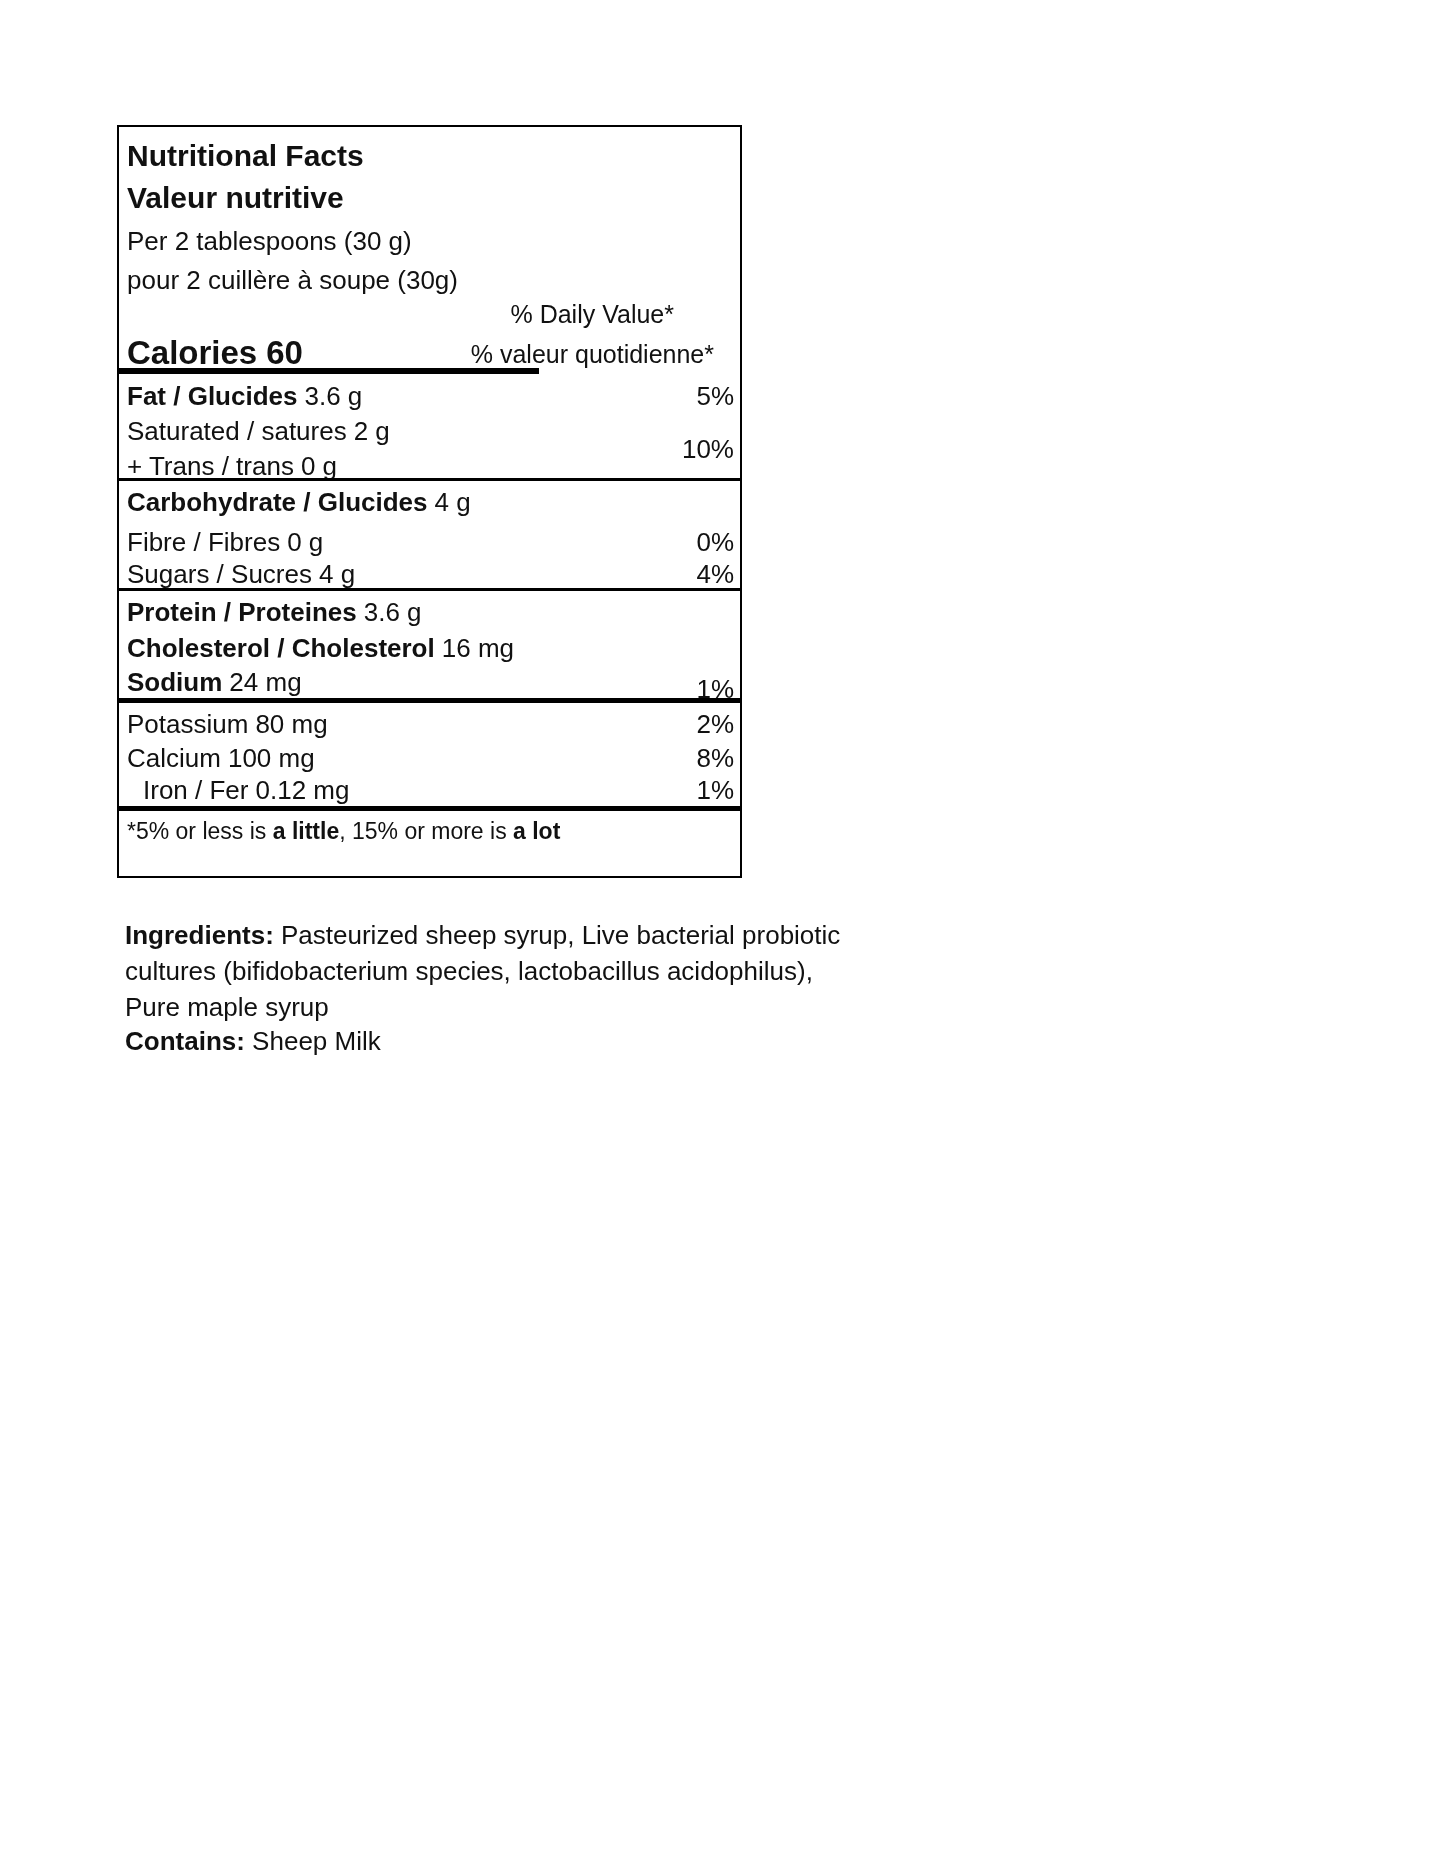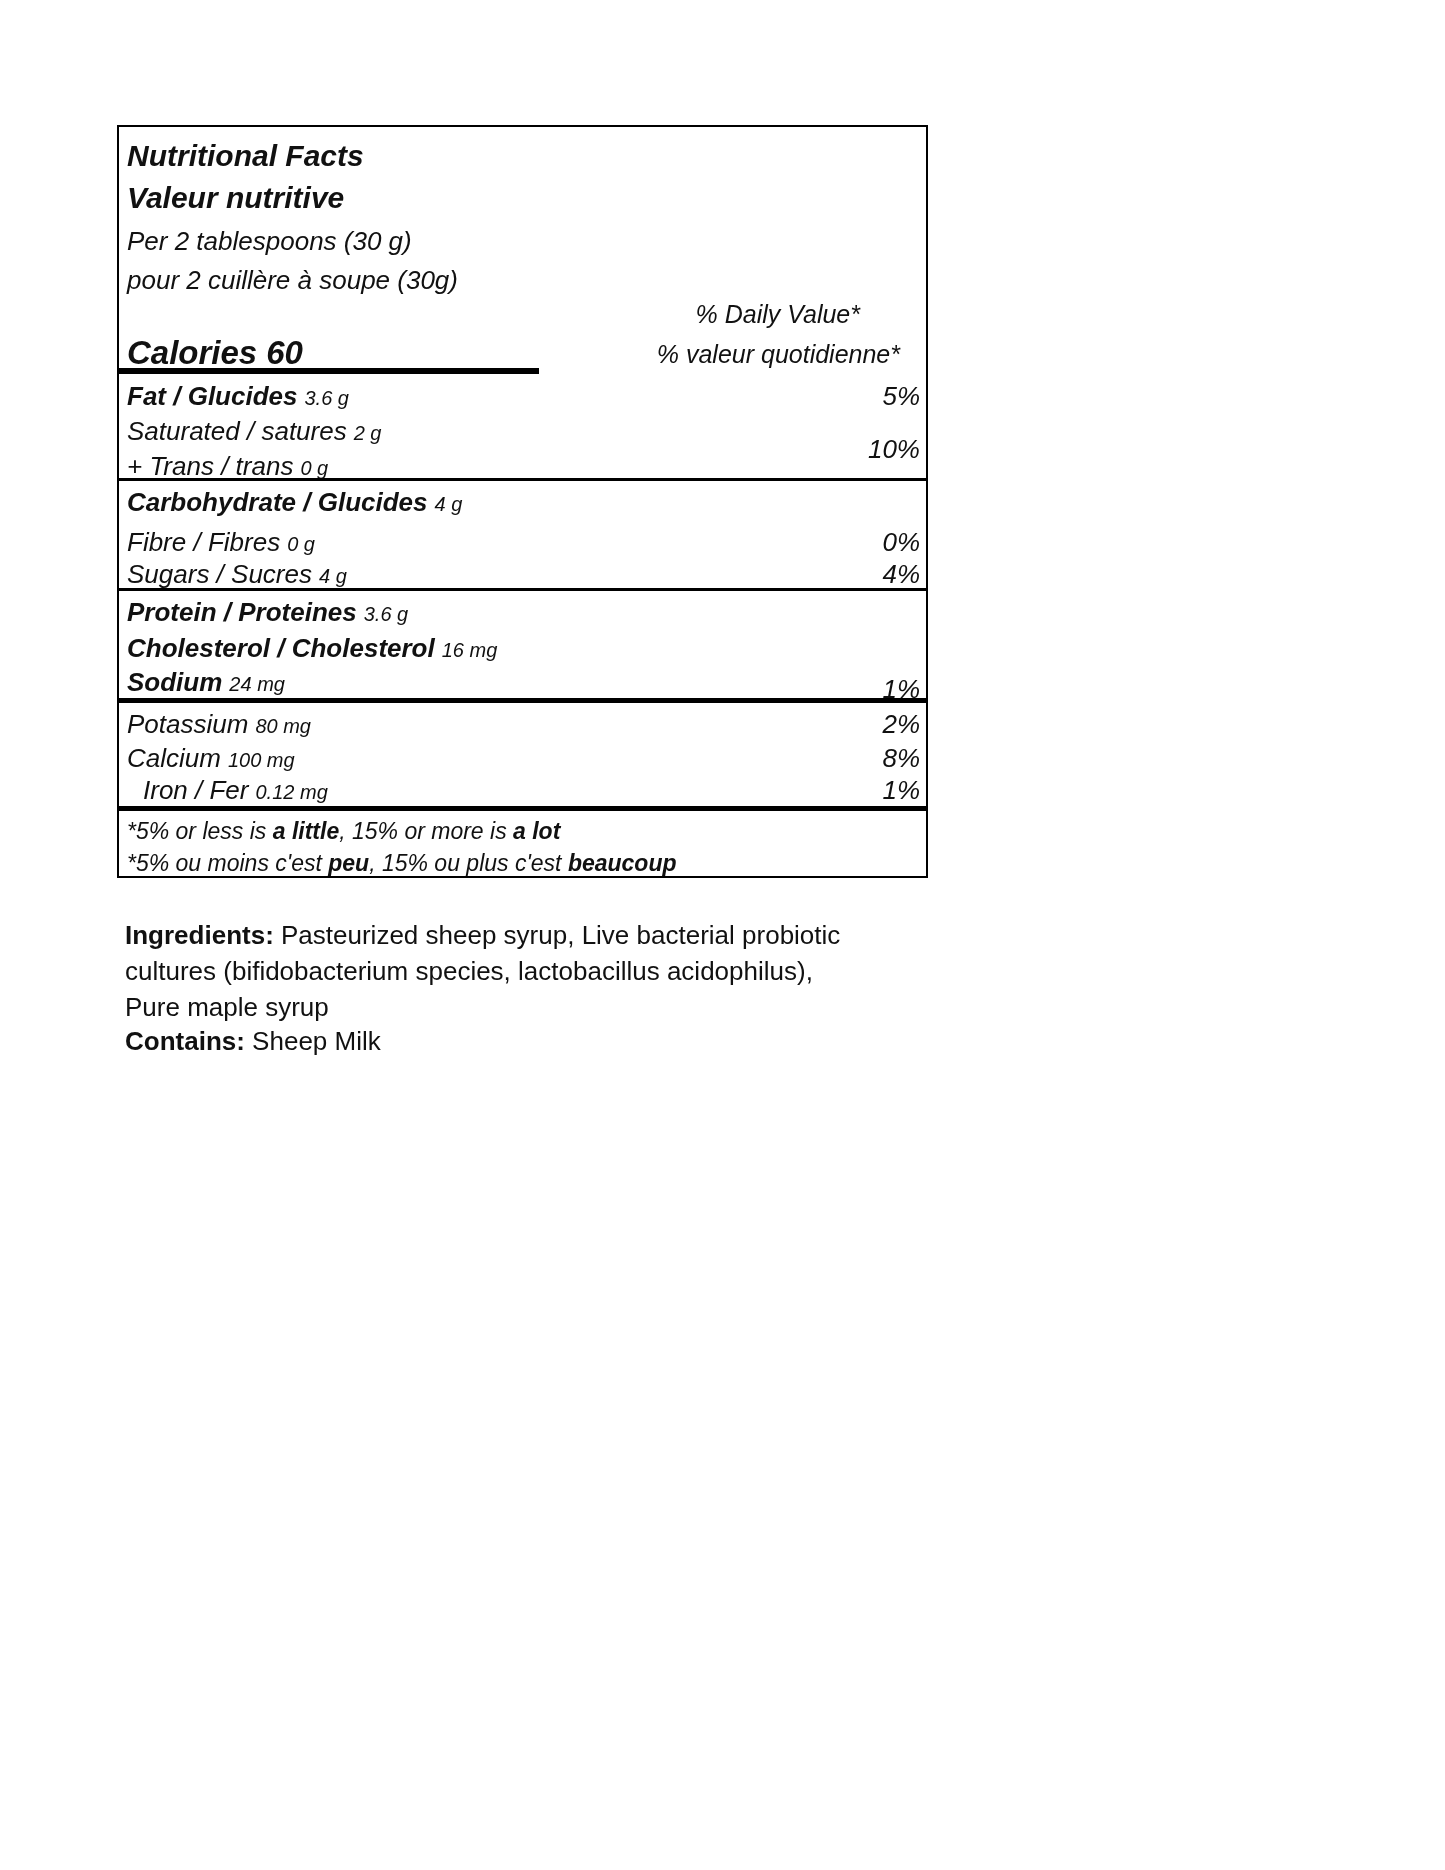--- a/index.html
+++ b/index.html
@@ -12,44 +12,43 @@
     height: 1870px;
     position: relative;
     font-family: "Liberation Sans", "DejaVu Sans", sans-serif;
     color: #111111;
     overflow: hidden;
   }
   .nf-box {
     position: absolute;
     left: 117px;
     top: 125px;
-    width: 811px;
+    width: 625px;
     height: 753px;
     border: 2px solid #000;
     box-sizing: border-box;
     background: #ffffff;
-    font-style: italic;
   }
   .abs { position: absolute; white-space: nowrap; }
   .bold { font-weight: bold; }
 
   .nf-title   { left: 8px;  font-size: 30px; font-weight: bold; letter-spacing: 0px; }
   .nf-serving { left: 8px;  font-size: 26px; }
   .dv-head    { font-size: 25px; }
 
   .cal-text { left: 8px; top: 207px; font-size: 33px; font-weight: bold; }
   .cal-rule {
     position: absolute;
     left: 0; top: 241px;
     width: 420px; height: 6px;
     background: #000;
   }
 
   .row-name  { font-size: 26px; }
-  .row-amt   { font-size: 20px; margin-left: 7px; }
+  .row-amt   { font-size: 26px; margin-left: 7px; }
   .dv-val    { right: 6px; font-size: 26px; }
 
   .rule {
     position: absolute;
     left: 0;
     width: 100%;
     background: #000;
   }
   .rule-thin  { height: 3px; }
   .rule-thick { height: 5px; }
@@ -113,20 +112,19 @@
 
   <div class="abs" style="left:8px; top:616px;"><span class="row-name">Calcium</span><span class="row-amt">100 mg</span></div>
   <div class="abs dv-val" style="top:616px;">8%</div>
 
   <div class="abs" style="left:8px; top:648px;margin-left:16px;"><span class="row-name">Iron / Fer</span><span class="row-amt">0.12 mg</span></div>
   <div class="abs dv-val" style="top:648px;">1%</div>
 
   <div class="rule rule-thick" style="top:679px;"></div>
 
   <div class="abs footnote" style="top:691px;"><span>*5% or less is </span><span class="bold">a little</span><span>, 15% or more is </span><span class="bold">a lot</span></div>
-  <div class="abs footnote" style="top:723px;"><span>*5% ou moins c'est </span><span class="bold">peu</span><span>, 15% ou plus c'est </span><span class="bold">beaucoup</span></div>
 
 </div>
 
 <div class="ing-line" style="top:920px;"><span class="bold">Ingredients:</span><span> Pasteurized sheep syrup, Live bacterial probiotic</span></div>
 <div class="ing-line" style="top:956px;">cultures (bifidobacterium species, lactobacillus acidophilus),</div>
 <div class="ing-line" style="top:992px;">Pure maple syrup</div>
 <div class="ing-line" style="top:1026px;"><span class="bold">Contains:</span><span> Sheep Milk</span></div>
 
 </body></html>

